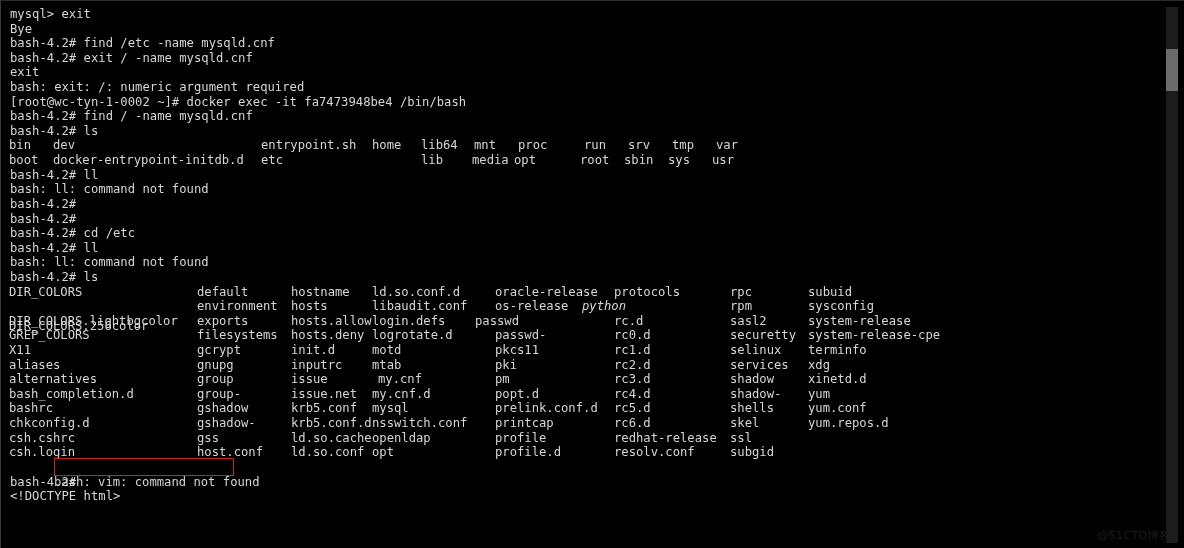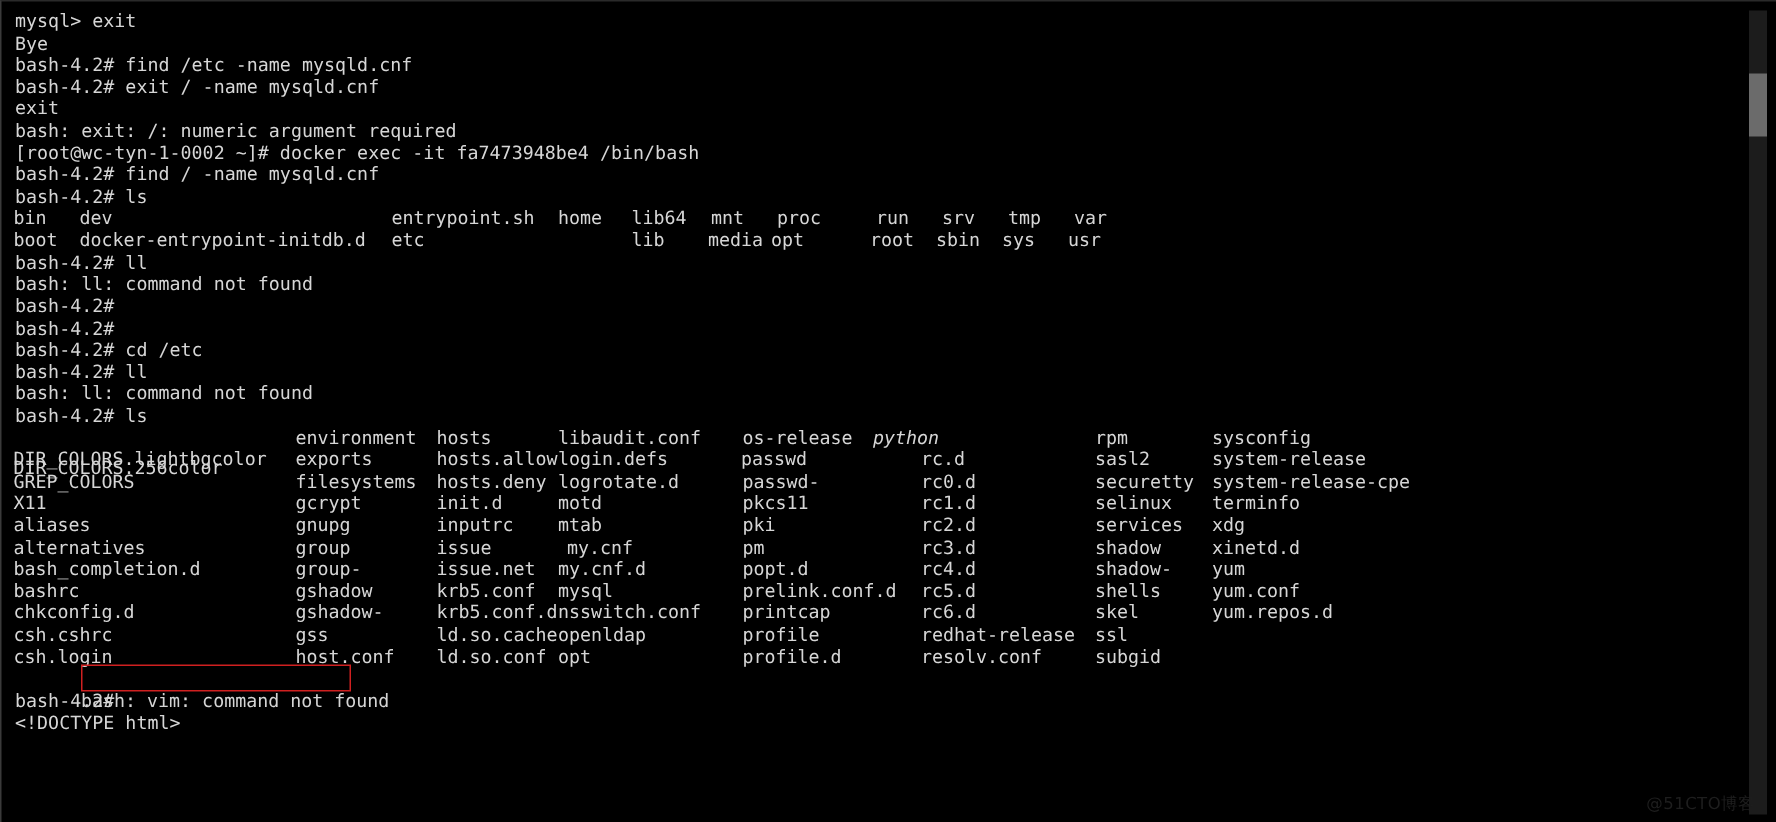--- a/index.html
+++ b/index.html
@@ -120,22 +120,23 @@
     <div class="term-line">bash-4.2# ll</div>
     <div class="term-line">bash: ll: command not found</div>
     <div class="term-line">bash-4.2#</div>
     <div class="term-line">bash-4.2#</div>
     <div class="term-line">bash-4.2# cd /etc</div>
     <div class="term-line">bash-4.2# ll</div>
     <div class="term-line">bash: ll: command not found</div>
     <div class="term-line">bash-4.2# ls</div>
 
     <div id="etc-listing">
+        <div class="cols-row"><span style="left: -1px;">DIR_COLORS</span><span style="left: 187px;">default</span><span style="left: 281px;">hostname</span><span style="left: 362px;">ld.so.conf.d</span><span style="left: 485px;">oracle-release</span><span style="left: 604px;">protocols</span><span style="left: 720px;">rpc</span><span style="left: 798px;">subuid</span></div>
         <div class="cols-row"><span style="left: -1px; margin-top: 20px;">DIR_COLORS.256color</span><span style="left: 187px;">environment</span><span style="left: 281px;">hosts</span><span style="left: 362px;">libaudit.conf</span><span style="left: 485px;">os-release</span><span style="left: 572px; font-style: italic;">python</span><span style="left: 720px;">rpm</span><span style="left: 798px;">sysconfig</span></div>
-        <div class="cols-row"><span style="left: -1px;">DIR_COLORS.lightbgcolor</span><span style="left: 187px;">exports</span><span style="left: 281px;">hosts.allow</span><span style="left: 362px;">login.defs</span><span style="left: 484px; text-align: center;">passwd</span><span style="left: 604px;">rc.d</span><span style="left: 720px; text-align: right;">sasl2</span><span style="left: 798px;">system-release</span></div>
+        <div class="cols-row"><span style="left: -1px;">DIR_COLORS.lightbgcolor</span><span style="left: 187px;">exports</span><span style="left: 281px;">hosts.allow</span><span style="left: 362px;">login.defs</span><span style="left: 465px; text-align: center;">passwd</span><span style="left: 604px;">rc.d</span><span style="left: 720px; text-align: right;">sasl2</span><span style="left: 798px;">system-release</span></div>
         <div class="cols-row"><span style="left: -1px;">GREP_COLORS</span><span style="left: 187px;">filesystems</span><span style="left: 281px;">hosts.deny</span><span style="left: 362px;">logrotate.d</span><span style="left: 485px;">passwd-</span><span style="left: 604px;">rc0.d</span><span style="left: 720px;">securetty</span><span style="left: 798px;">system-release-cpe</span></div>
         <div class="cols-row"><span style="left: -1px;">X11</span><span style="left: 187px;">gcrypt</span><span style="left: 281px;">init.d</span><span style="left: 362px;">motd</span><span style="left: 485px;">pkcs11</span><span style="left: 604px;">rc1.d</span><span style="left: 720px;">selinux</span><span style="left: 798px;">terminfo</span></div>
         <div class="cols-row"><span style="left: -1px;">aliases</span><span style="left: 187px;">gnupg</span><span style="left: 281px;">inputrc</span><span style="left: 362px;">mtab</span><span style="left: 485px;">pki</span><span style="left: 604px;">rc2.d</span><span style="left: 720px;">services</span><span style="left: 798px;">xdg</span></div>
         <div class="cols-row"><span style="left: -1px;">alternatives</span><span style="left: 187px;">group</span><span style="left: 281px;">issue</span><span style="left: 368px;">my.cnf</span><span style="left: 485px;">pm</span><span style="left: 604px;">rc3.d</span><span style="left: 720px;">shadow</span><span style="left: 798px;">xinetd.d</span></div>
         <div class="cols-row"><span style="left: -1px;">bash_completion.d</span><span style="left: 187px;">group-</span><span style="left: 281px;">issue.net</span><span style="left: 362px;">my.cnf.d</span><span style="left: 485px;">popt.d</span><span style="left: 604px;">rc4.d</span><span style="left: 720px;">shadow-</span><span style="left: 798px;">yum</span></div>
         <div class="cols-row"><span style="left: -1px;">bashrc</span><span style="left: 187px;">gshadow</span><span style="left: 281px;">krb5.conf</span><span style="left: 362px;">mysql</span><span style="left: 485px;">prelink.conf.d</span><span style="left: 604px;">rc5.d</span><span style="left: 720px;">shells</span><span style="left: 798px;">yum.conf</span></div>
         <div class="cols-row"><span style="left: -1px;">chkconfig.d</span><span style="left: 187px;">gshadow-</span><span style="left: 281px;">krb5.conf.d</span><span style="left: 362px;">nsswitch.conf</span><span style="left: 485px;">printcap</span><span style="left: 604px;">rc6.d</span><span style="left: 720px;">skel</span><span style="left: 798px;">yum.repos.d</span></div>
         <div class="cols-row"><span style="left: -1px;">csh.cshrc</span><span style="left: 187px;">gss</span><span style="left: 281px;">ld.so.cache</span><span style="left: 362px;">openldap</span><span style="left: 485px;">profile</span><span style="left: 604px;">redhat-release</span><span style="left: 720px;">ssl</span></div>
         <div class="cols-row"><span style="left: -1px;">csh.login</span><span style="left: 187px;">host.conf</span><span style="left: 281px;">ld.so.conf</span><span style="left: 362px;">opt</span><span style="left: 485px;">profile.d</span><span style="left: 604px;">resolv.conf</span><span style="left: 720px;">subgid</span></div>
       </div>

